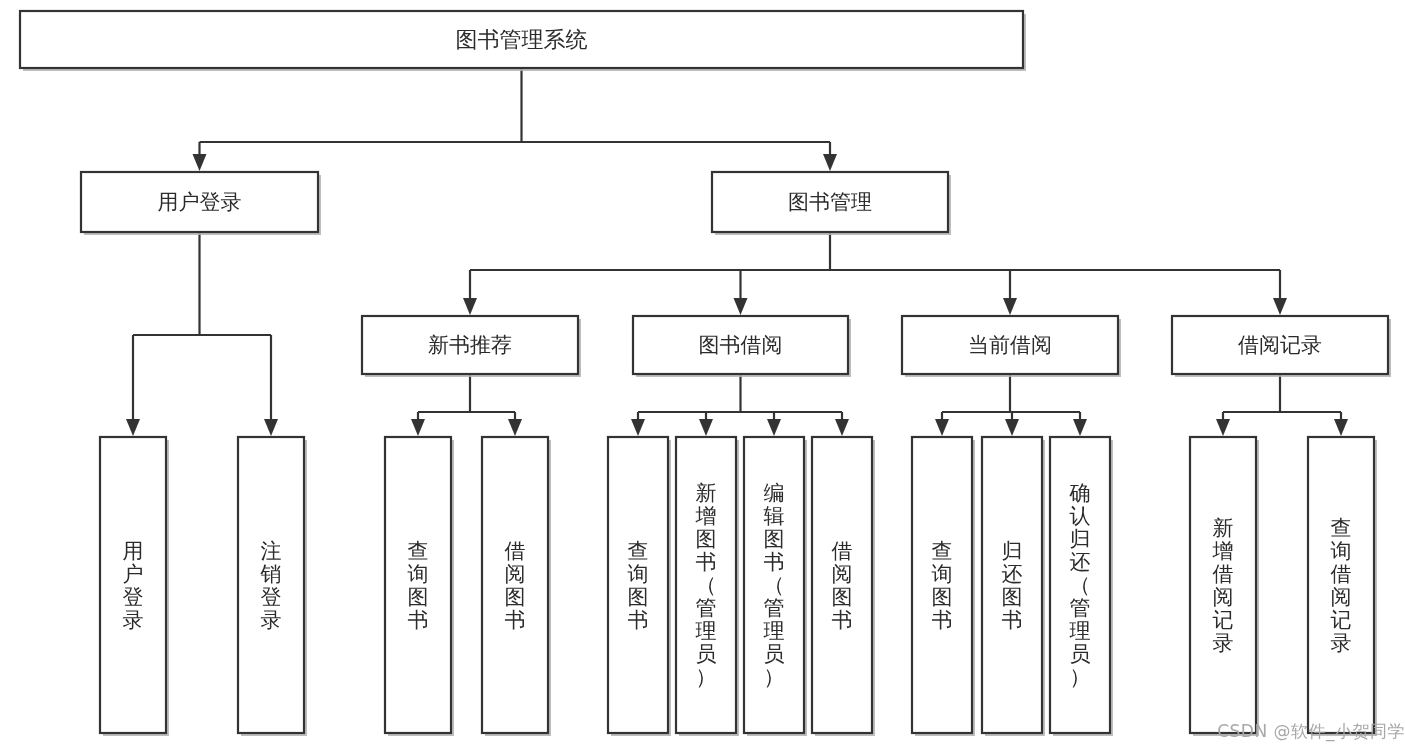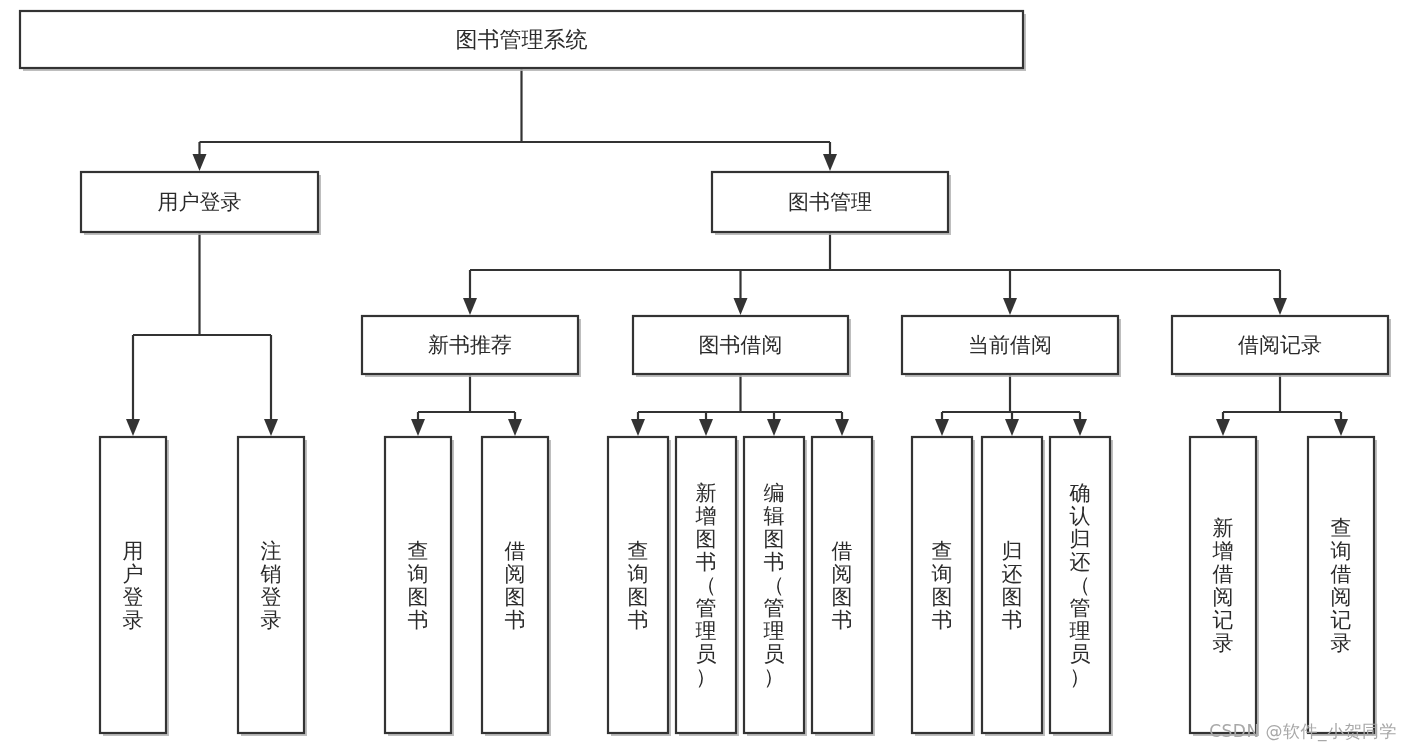--- a/index.html
+++ b/index.html
@@ -57,21 +57,21 @@
     stroke-width: 2.2;
     fill: none;
     stroke-linecap: butt;
   }
   .arrow-head {
     fill: #333333;
     stroke: none;
   }
   .watermark {
     position: absolute;
-    right: 8px;
+    right: 0;
     bottom: 4px;
     font-family: "DejaVu Sans", "Liberation Sans", sans-serif;
     font-size: 17px;
     color: #a8a8a8;
     letter-spacing: 0.5px;
     white-space: nowrap;
     user-select: none;
   }
 </style>
 </head>

